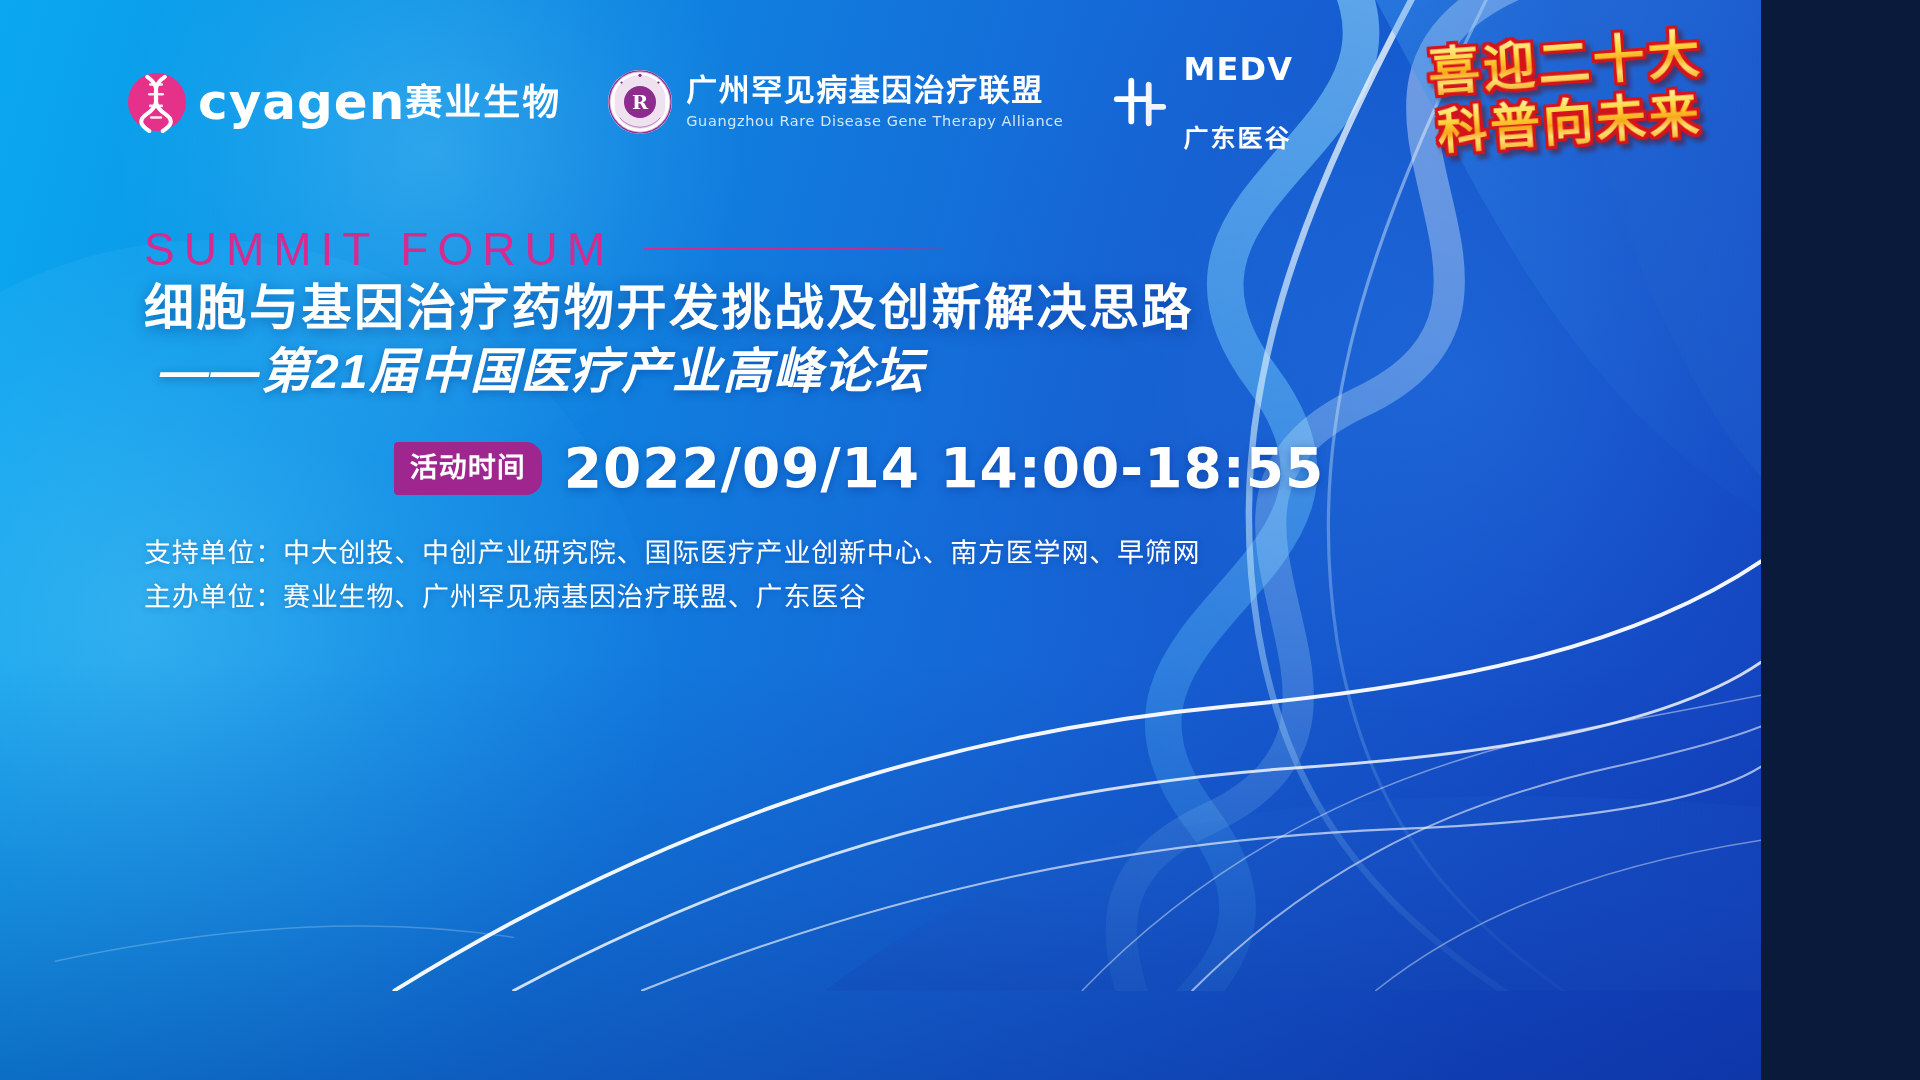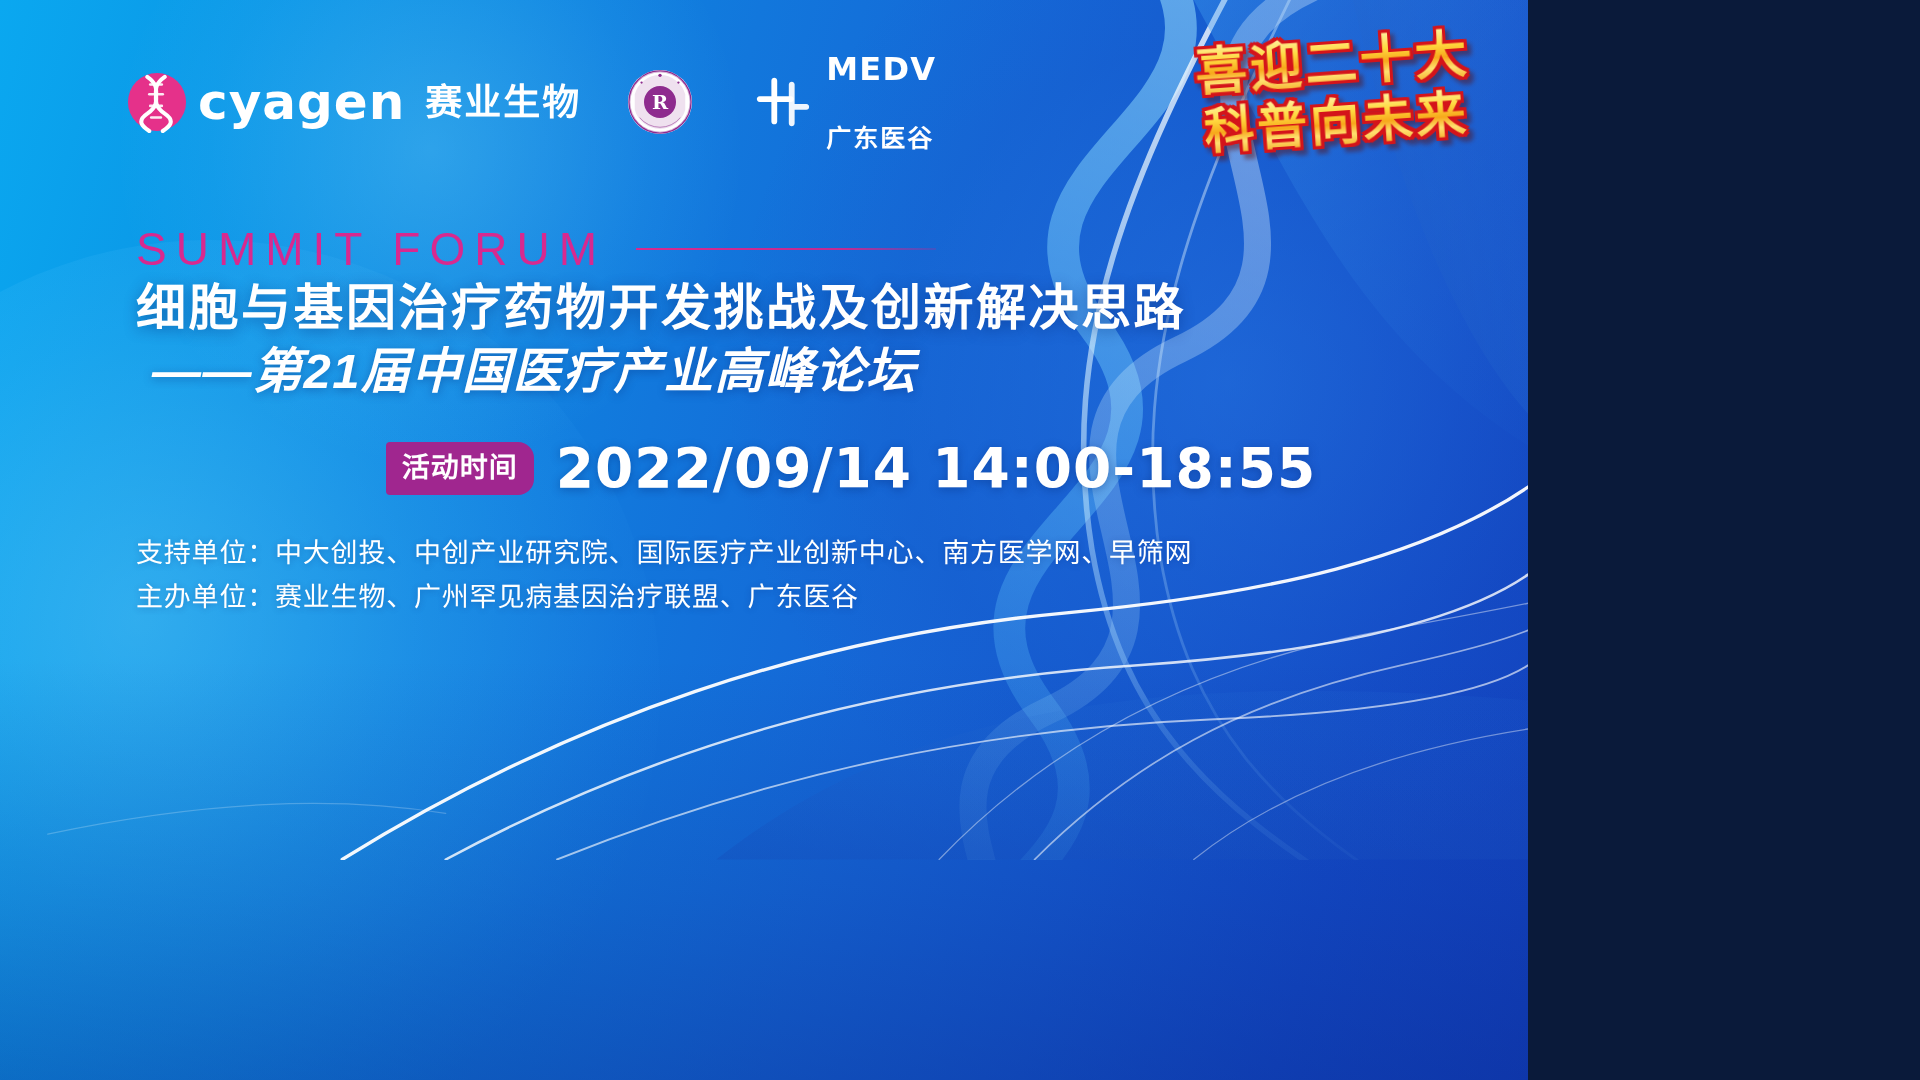--- a/index.html
+++ b/index.html
@@ -5,21 +5,21 @@
 <style>
   html, body {
     margin: 0;
     padding: 0;
     background: #0a1a3a;
   }
   * { box-sizing: border-box; }
 
   .banner {
     position: relative;
-    width: 1528px;
+    width: 1761px;
     height: 1080px;
     overflow: hidden;
     font-family: "Liberation Sans", "DejaVu Sans", sans-serif;
     background: linear-gradient(105deg,
         #0aa8f0 0%,
         #0b9ae8 12%,
         #0d8ae2 26%,
         #1277dc 42%,
         #1566d6 58%,
         #1558cf 72%,
@@ -99,21 +99,20 @@
     letter-spacing: 1px;
     line-height: 1;
     font-family: "DejaVu Sans", sans-serif;
   }
   .cyagen-cn {
     color: #ffffff;
     font-size: 37px;
     font-weight: 700;
     letter-spacing: 2px;
     line-height: 1;
-    margin-left: 20px;
     font-family: Liberation Serif, serif;
   }
 
   .divider-gap { width: 46px; }
 
   .gz-seal { width: 66px; height: 66px; margin-right: 13px; }
   .gz-text { display: flex; flex-direction: column; justify-content: center; }
   .gz-cn {
     color: #ffffff;
     font-size: 31px;
@@ -177,21 +176,21 @@
       drop-shadow(3px 0 0 #d4141a) drop-shadow(-3px 0 0 #d4141a)
       drop-shadow(0 3px 0 #d4141a) drop-shadow(0 -3px 0 #d4141a)
       drop-shadow(4px 5px 2px rgba(90, 10, 10, 0.45));
     white-space: nowrap;
   }
   .slogan-line.second { font-size: 50px; margin-top: 2px; }
 
   
   .content {
     position: absolute;
-    left: 136px;
+    left: 144px;
     top: 226px;
     z-index: 10;
     width: 1430px;
   }
 
   .eyebrow-row {
     display: flex;
     align-items: center;
     gap: 30px;
     margin-bottom: 8px;
@@ -402,20 +401,24 @@
         <path d="M 8,26 A 27,27 0 0 1 60,26 L 60,42 A 27,27 0 0 1 8,42 Z" fill="#8e2b8e" opacity="0.14"></path>
         <circle cx="34" cy="34" r="16.5" fill="#8e2b8e"></circle>
         <text x="34" y="41.5" text-anchor="middle" font-family="'DejaVu Serif', serif" font-size="20" font-weight="700" fill="#ffffff">R</text>
         <g fill="#8e2b8e">
           <circle cx="34" cy="6.5" r="1.7"></circle>
           <circle cx="15" cy="14" r="1.2"></circle>
           <circle cx="53" cy="14" r="1.2"></circle>
         </g>
         <path d="M 13,50 A 27,27 0 0 0 55,50" fill="none" stroke="#8e2b8e" stroke-width="1" opacity="0.55"></path>
       </svg>
+      <div class="gz-text">
+        <span class="gz-cn">广州罕见病基因治疗联盟</span>
+        <span class="gz-en">Guangzhou Rare Disease Gene Therapy Alliance</span>
+      </div>
     </div>
 
     <div class="divider-gap"></div>
 
     <div class="logo-group">
       <svg class="medv-mark" viewBox="0 0 64 64">
         <path d="M 20,10 C 20,6 26,6 26,10 L 26,26 L 40,26 C 44,26 44,32 40,32
                  L 26,32 L 26,52 C 26,56 20,56 20,52 L 20,32 L 8,32
                  C 4,32 4,26 8,26 L 20,26 Z" fill="#ffffff"></path>
         <path d="M 38,14 C 38,10 44,10 44,14 L 44,34 L 56,34 C 60,34 60,40 56,40

